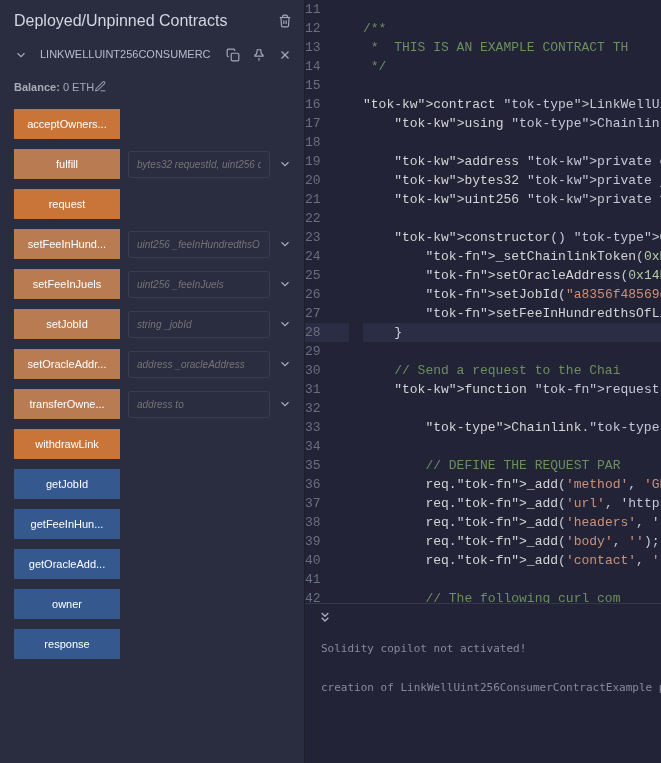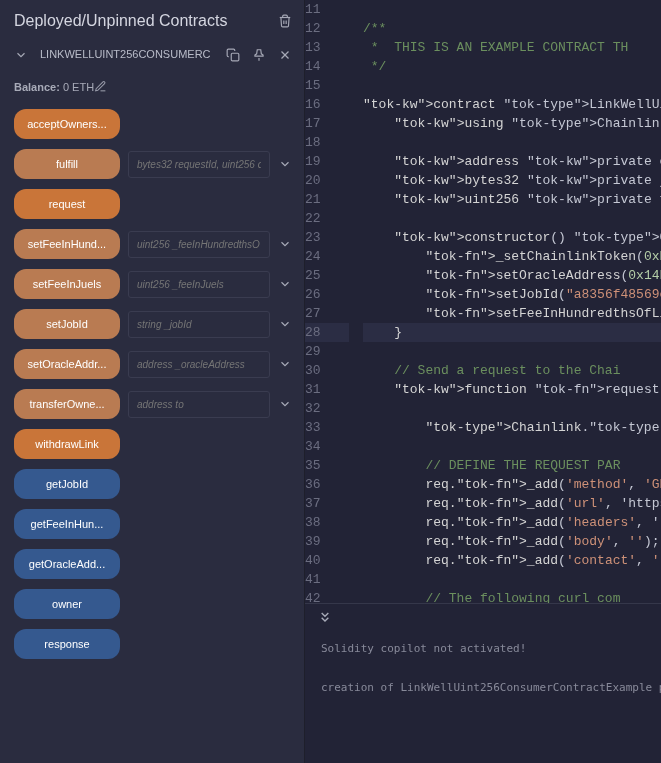--- a/index.html
+++ b/index.html
@@ -74,21 +74,21 @@
 .fn-row {
   display: flex;
   align-items: center;
   gap: 8px;
 }
 
 .fn-btn {
   width: 106px;
   min-width: 106px;
   padding: 9px 6px;
-  border-radius: 12px;
+  border-radius: 0;
   border: none;
   font-size: 11px;
   font-weight: 500;
   color: #fff;
   text-align: center;
   cursor: pointer;
   white-space: nowrap;
   overflow: hidden;
   text-overflow: ellipsis;
 }

